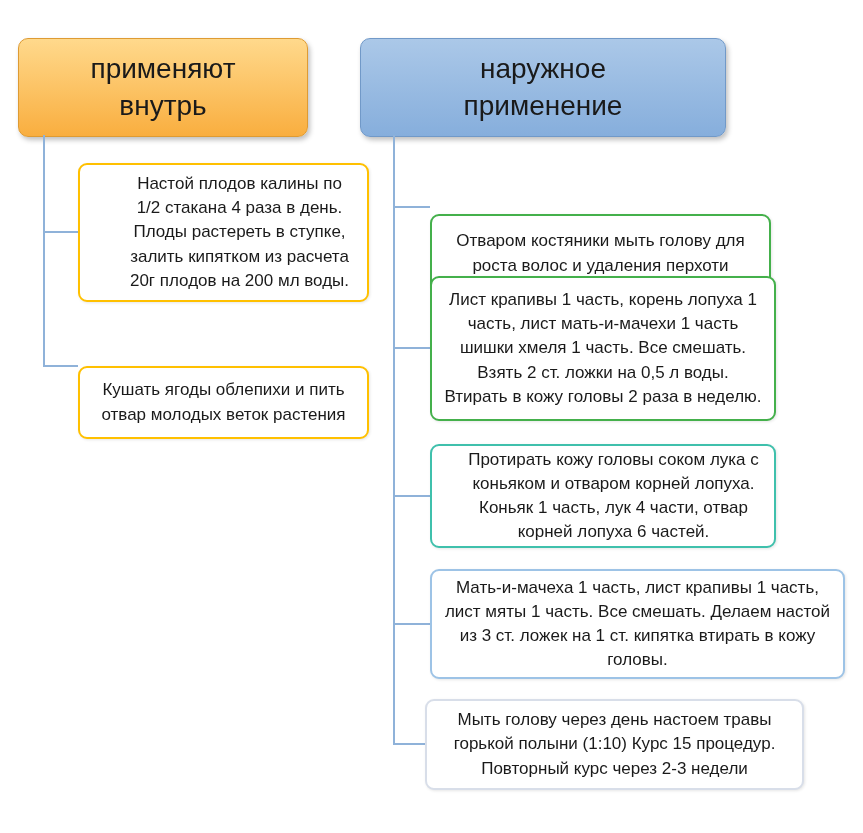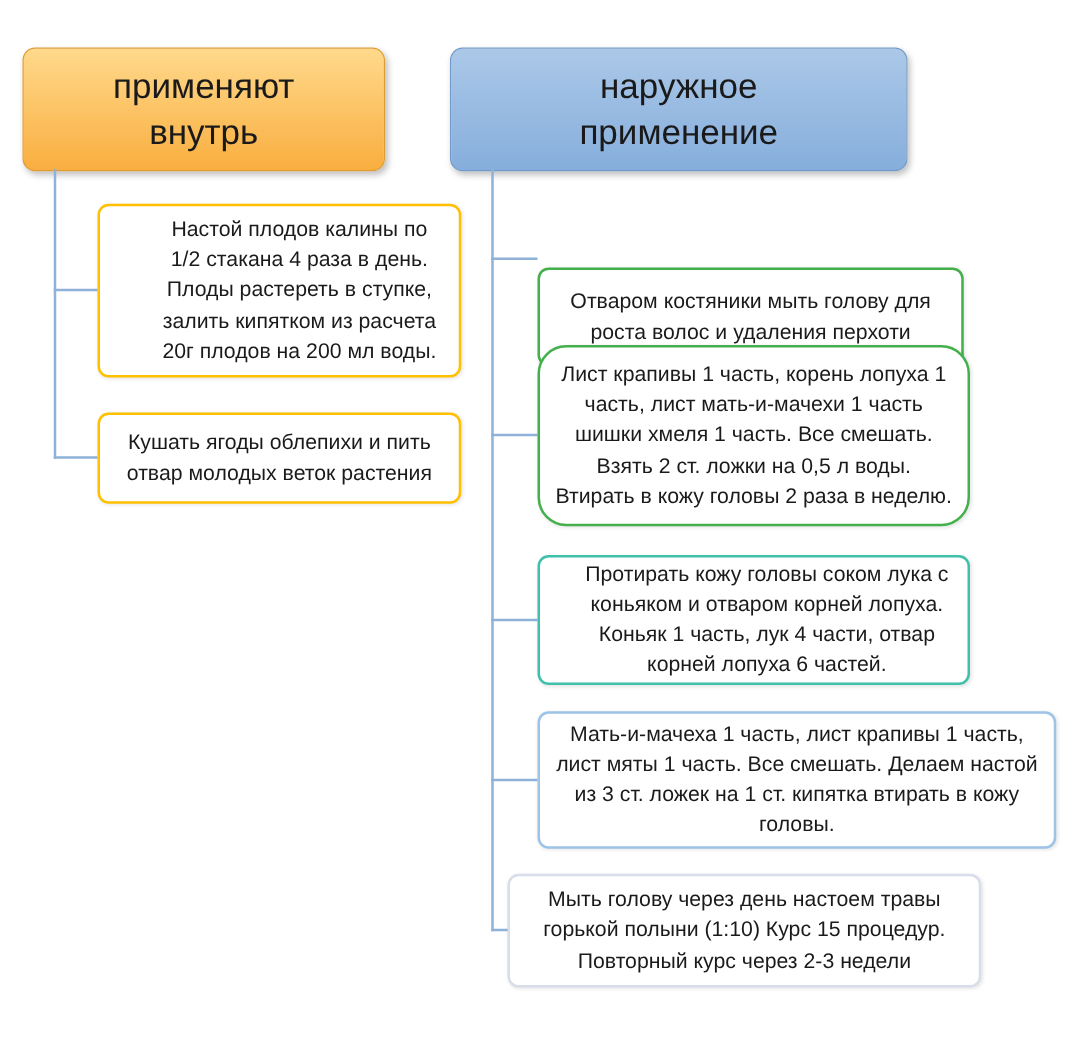--- a/index.html
+++ b/index.html
@@ -62,21 +62,21 @@
   .int-item-1 { left: 78px;  top: 163px; width: 291px; height: 139px; padding-left: 44px; }
   .int-item-2 { left: 78px;  top: 330px; width: 291px; height: 73px;  }
   .int-trunk  { left: 43px;  top: 135px; width: 2px;   height: 232px; }
   .int-br-1   { left: 43px;  top: 231px; width: 35px;  height: 2px;   }
   .int-br-2   { left: 43px;  top: 365px; width: 35px;  height: 2px;   }
   
   .ext-item-1 { left: 430px; top: 168px; width: 341px; height: 79px; margin-top: 46px;  }
   .ext-item-2 { left: 430px; top: 276px; width: 346px; height: 145px; }
   .ext-item-3 { left: 430px; top: 444px; width: 346px; height: 104px; }
   .ext-item-4 { left: 430px; top: 569px; width: 415px; height: 110px; }
-  .ext-item-5 { left: 406px; top: 699px; width: 379px; height: 91px;  }
+  .ext-item-5 { left: 425px; top: 699px; width: 379px; height: 91px;  }
   .ext-trunk  { left: 393px; top: 135px; width: 2px;   height: 610px; }
   .ext-br-1   { left: 393px; top: 206px; width: 37px;  height: 2px;   }
   .ext-br-2   { left: 393px; top: 347px; width: 37px;  height: 2px;   }
   .ext-br-3   { left: 393px; top: 495px; width: 37px;  height: 2px;   }
   .ext-br-4   { left: 393px; top: 623px; width: 37px;  height: 2px;   }
   .ext-br-5   { left: 393px; top: 743px; width: 37px;  height: 2px;   }
 </style>
 </head>
 <body>
 
@@ -87,32 +87,32 @@
 
   <div class="header-box header-external">наружное
 применение</div>
 
   <div class="connector int-trunk" style="background-color: rgb(143, 178, 217);"></div>
   <div class="connector int-br-1" style="background-color: rgb(143, 178, 217);"></div>
   <div class="connector int-br-2" style="background-color: rgb(143, 178, 217);"></div>
 
   <div class="item-box int-item-1" style="border-color: rgb(255, 192, 0);">Настой плодов калины по 1/2 стакана 4 раза в день. Плоды растереть в ступке, залить кипятком из расчета 20г плодов на 200 мл воды.</div>
 
-  <div class="item-box int-item-2" style="border-color: rgb(255, 192, 0);">Кушать ягоды облепихи и пить отвар молодых веток растения</div>
+  <div class="item-box int-item-2" style="border-color: rgb(255, 192, 0); margin-top: 36px;">Кушать ягоды облепихи и пить отвар молодых веток растения</div>
 
   <div class="connector ext-trunk" style="background-color: rgb(143, 178, 217);"></div>
   <div class="connector ext-br-1" style="background-color: rgb(143, 178, 217);"></div>
   <div class="connector ext-br-2" style="background-color: rgb(143, 178, 217);"></div>
   <div class="connector ext-br-3" style="background-color: rgb(143, 178, 217);"></div>
   <div class="connector ext-br-4" style="background-color: rgb(143, 178, 217);"></div>
   <div class="connector ext-br-5" style="background-color: rgb(143, 178, 217);"></div>
 
   <div class="item-box ext-item-1" style="border-color: rgb(68, 176, 75);">Отваром костяники мыть голову для роста волос и удаления перхоти</div>
 
-  <div class="item-box ext-item-2" style="border-color: rgb(68, 176, 75); border-radius: 23px;">Лист крапивы 1 часть, корень лопуха 1 часть, лист мать-и-мачехи 1 часть шишки хмеля 1 часть. Все смешать. Взять 2 ст. ложки на 0,5 л воды. Втирать в кожу головы 2 раза в неделю.</div>
+  <div class="item-box ext-item-2" style="border-color: rgb(68, 176, 75);">Лист крапивы 1 часть, корень лопуха 1 часть, лист мать-и-мачехи 1 часть шишки хмеля 1 часть. Все смешать. Взять 2 ст. ложки на 0,5 л воды. Втирать в кожу головы 2 раза в неделю.</div>
 
   <div class="item-box ext-item-3" style="border-color: rgb(63, 192, 172); padding-left: 33px;">Протирать кожу головы соком лука с коньяком и отваром корней лопуха. Коньяк 1 часть, лук 4 части, отвар корней лопуха 6 частей.</div>
 
   <div class="item-box ext-item-4" style="border-color: rgb(157, 195, 230);">Мать-и-мачеха 1 часть, лист крапивы 1 часть, лист мяты 1 часть. Все смешать. Делаем настой из 3 ст. ложек на 1 ст. кипятка втирать в кожу головы.</div>
 
   <div class="item-box ext-item-5" style="border-color: rgb(216, 222, 233);">Мыть голову через день настоем травы горькой полыни (1:10) Курс 15 процедур. Повторный курс через 2-3 недели</div>
 
 </div>
 
 </body></html>

